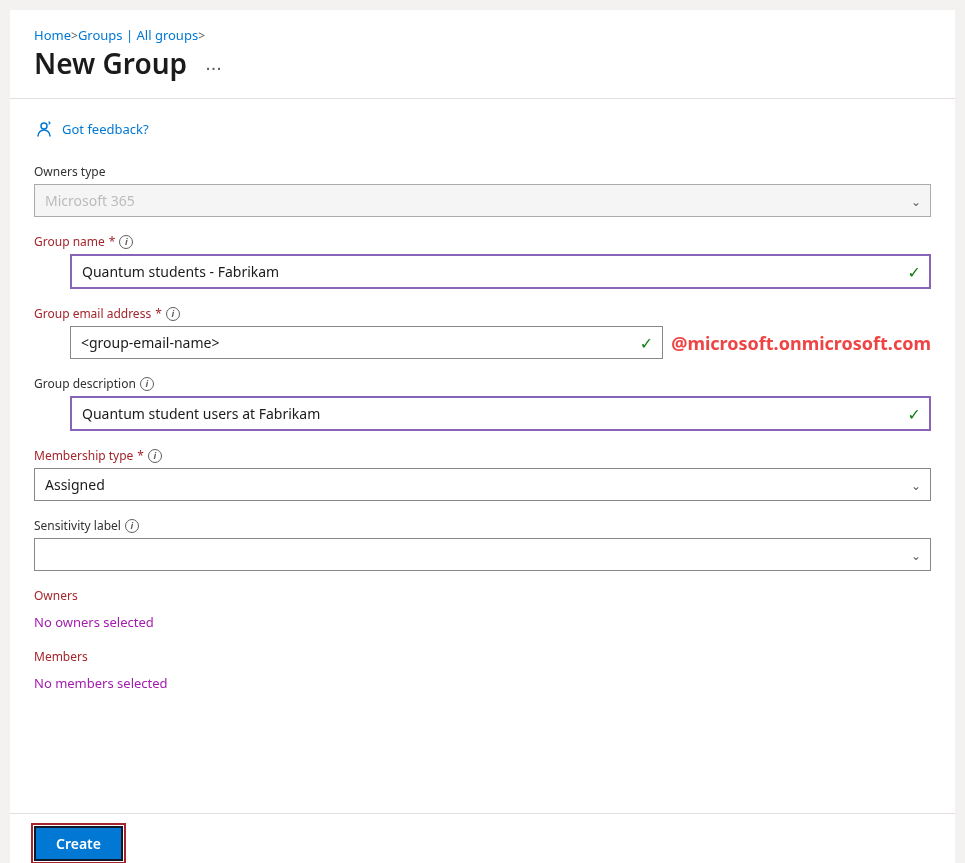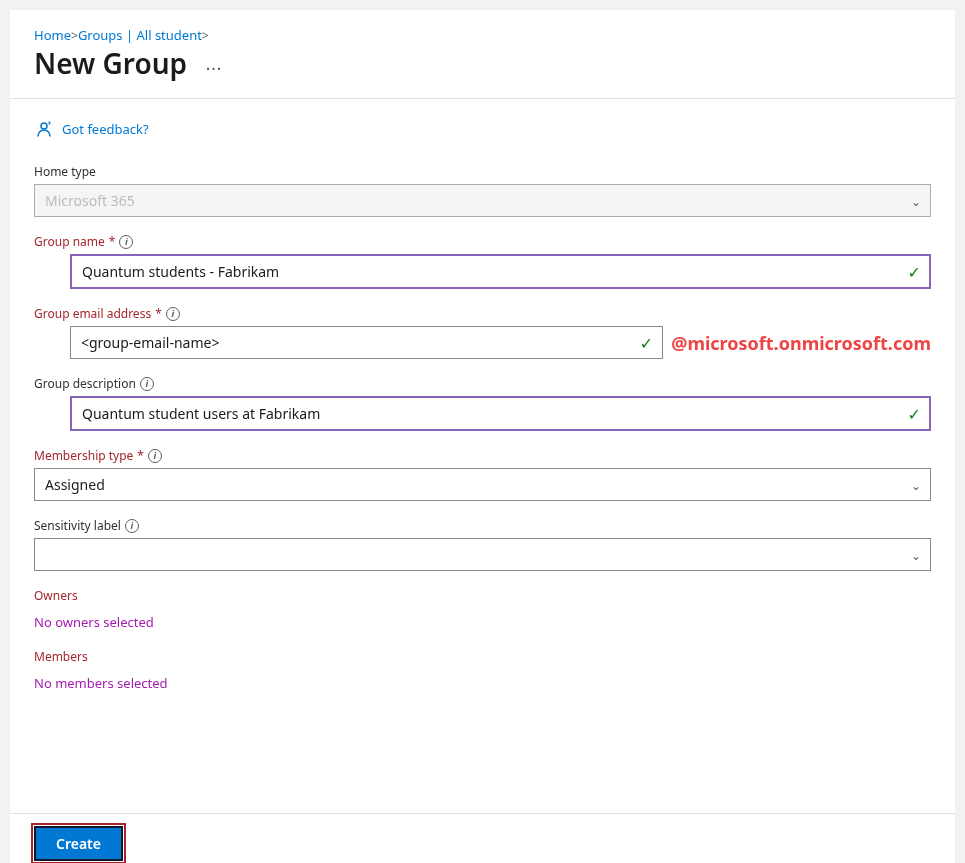--- a/index.html
+++ b/index.html
@@ -234,21 +234,21 @@
   </style>
 </head>
 <body>
 
 <div class="outer-container">
   <div class="main-content">
 
     <div class="breadcrumb">
       <a>Home</a>
       <span>&gt;</span>
-      <a>Groups | All student</a>
+      <a>Groups | All groups</a>
       <span>&gt;</span>
     </div>
 
     <div class="page-header">
       <span class="page-title">New Group</span>
       <button class="ellipsis-btn">...</button>
     </div>
 
     <hr class="divider">
 
@@ -260,21 +260,21 @@
           <path d="M14 2l1 1-1 1" stroke="#0078d4" stroke-width="1.2" stroke-linecap="round"></path>
         </svg>
       </div>
       <span>Got feedback?</span>
     </div>
 
     <div class="scrollable-area">
 
       <div class="form-group">
         <div class="form-label no-required">
-          <span>Home type</span>
+          <span>Owners type</span>
         </div>
         <div class="select-wrapper">
           <select class="select-disabled" disabled=""><option selected="">Microsoft 365</option><option>Security</option><option>Mail-enabled security</option><option>Distribution</option></select>
           <span class="chevron">⌄</span>
         </div>
       </div>
 
       <div class="form-group">
         <div class="form-label">
           <span>Group name</span>

